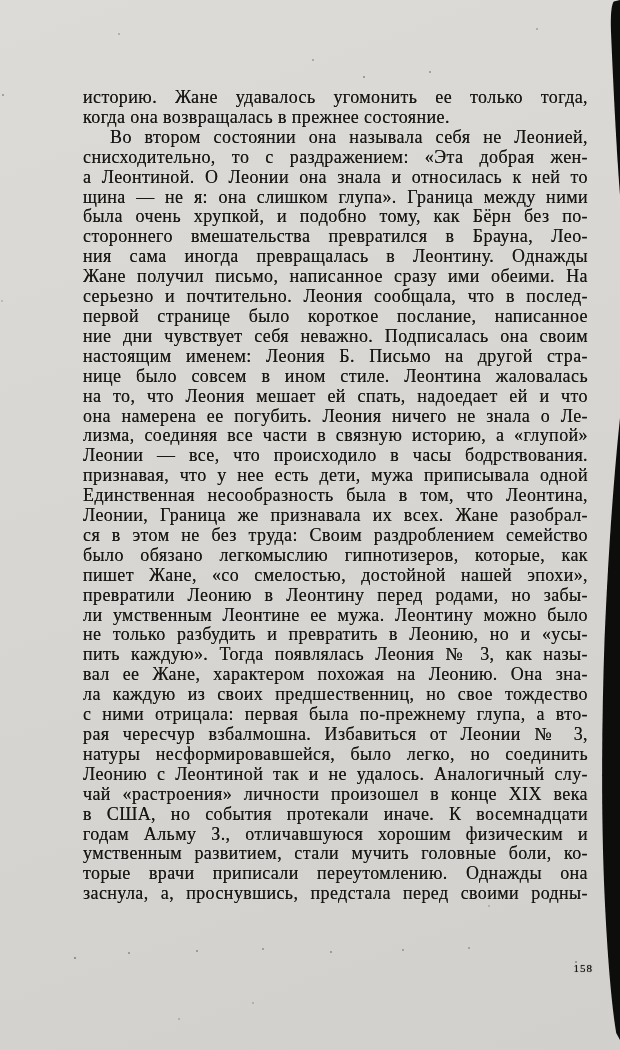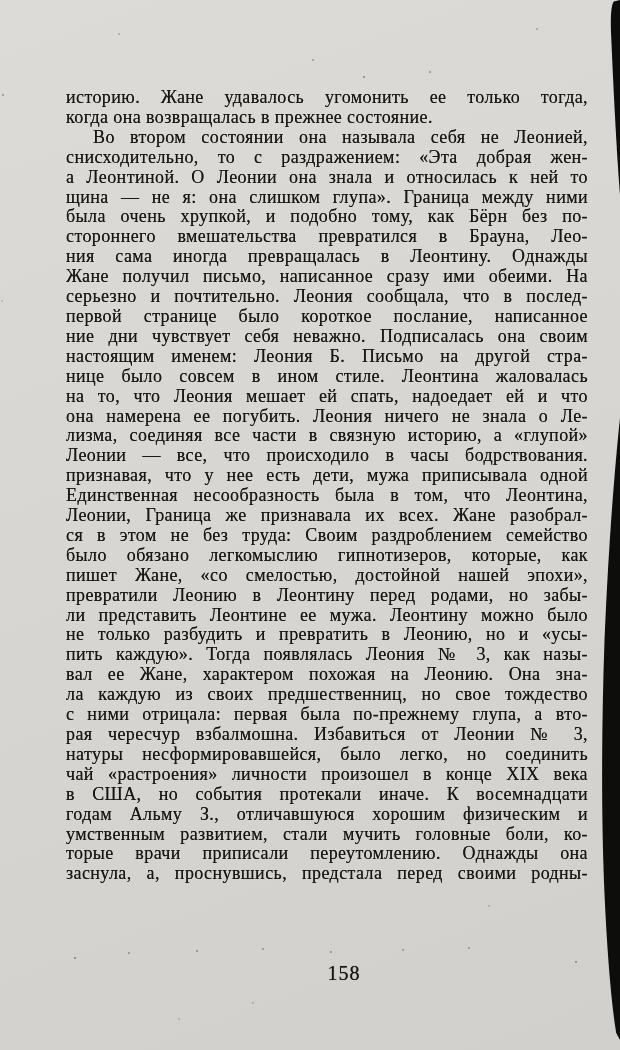--- a/index.html
+++ b/index.html
@@ -15,29 +15,30 @@
     left:66px;top:88px;width:522px;
     color:var(--ink,#171615);
     font-size:18px;
     line-height:19.9px;
     letter-spacing:0.4px;
     text-shadow:0 0 0.5px rgba(25,24,22,0.75);
   }
   .line{
     text-align:justify;
     text-align-last:justify;
+    margin-left:17px;
   }
   .line.indent{text-indent:27px;}
   .line.para-end{text-align-last:left;}
   .page-number{
     position:absolute;
-    top:962px;left:72px;width:522px;
-    text-align:center;
+    top:962px;left:60px;width:522px;
+    text-align:right;
     transform:translateX(11px);
-    font-size:20px;
+    font-size:11px;
     letter-spacing:1px;
     color:var(--ink,#171615);
     text-shadow:0 0 0.7px rgba(25,24,22,0.85);
   }
   .artifact-svg{position:absolute;inset:0;pointer-events:none;}
   .speckles{
     position:absolute;left:0;top:0;width:2px;height:2px;border-radius:50%;
     background:transparent;
     box-shadow:
       2px 94px 0 0 #8f8e8a,
@@ -87,28 +88,29 @@
       <div class="line">она намерена ее погубить. Леония ничего не знала о Ле-</div>
       <div class="line">лизма, соединяя все части в связную историю, а «глупой»</div>
       <div class="line">Леонии — все, что происходило в часы бодрствования.</div>
       <div class="line">признавая, что у нее есть дети, мужа приписывала одной</div>
       <div class="line">Единственная несообразность была в том, что Леонтина,</div>
       <div class="line">Леонии, Граница же признавала их всех. Жане разобрал-</div>
       <div class="line">ся в этом не без труда: Своим раздроблением семейство</div>
       <div class="line">было обязано легкомыслию гипнотизеров, которые, как</div>
       <div class="line">пишет Жане, «со смелостью, достойной нашей эпохи»,</div>
       <div class="line">превратили Леонию в Леонтину перед родами, но забы-</div>
-      <div class="line">ли представить Леонтине ее мужа. Леонтину можно было</div>
+      <div class="line">ли умственным Леонтине ее мужа. Леонтину можно было</div>
       <div class="line">не только разбудить и превратить в Леонию, но и «усы-</div>
       <div class="line">пить каждую». Тогда появлялась Леония № 3, как назы-</div>
       <div class="line">вал ее Жане, характером похожая на Леонию. Она зна-</div>
       <div class="line">ла каждую из своих предшественниц, но свое тождество</div>
       <div class="line">с ними отрицала: первая была по-прежнему глупа, а вто-</div>
       <div class="line">рая чересчур взбалмошна. Избавиться от Леонии № 3,</div>
       <div class="line">натуры несформировавшейся, было легко, но соединить</div>
+      <div class="line">Леонию с Леонтиной так и не удалось. Аналогичный слу-</div>
       <div class="line">чай «растроения» личности произошел в конце XIX века</div>
       <div class="line">в США, но события протекали иначе. К восемнадцати</div>
       <div class="line">годам Альму З., отличавшуюся хорошим физическим и</div>
       <div class="line">умственным развитием, стали мучить головные боли, ко-</div>
       <div class="line">торые врачи приписали переутомлению. Однажды она</div>
       <div class="line">заснула, а, проснувшись, предстала перед своими родны-</div>
     </div>
 
   <div class="page-number">158</div>
 

